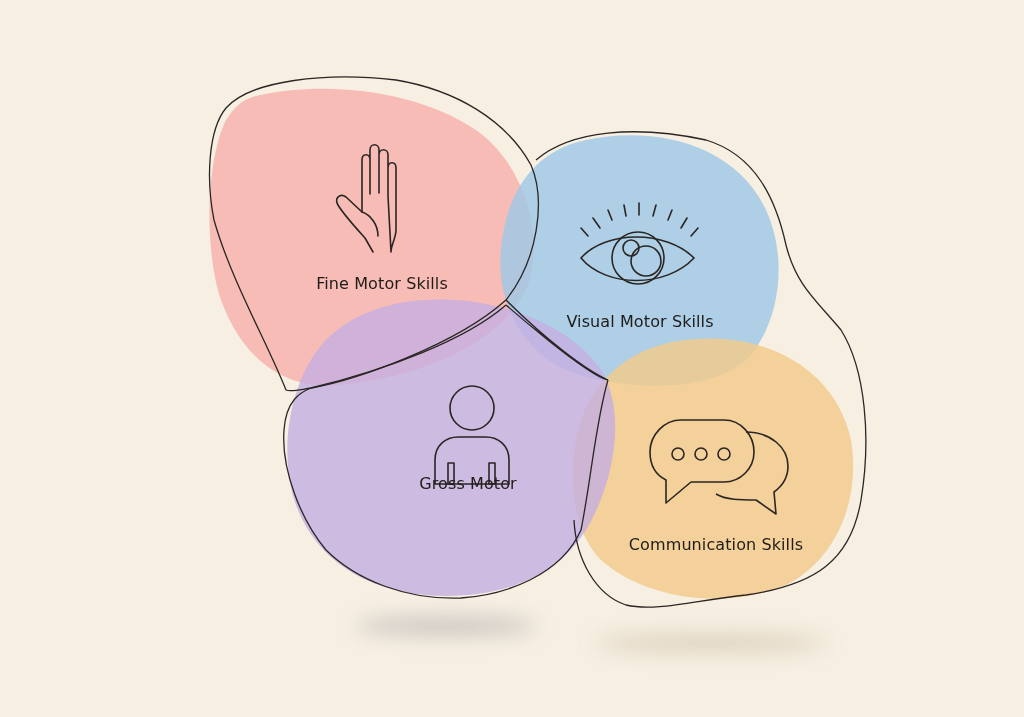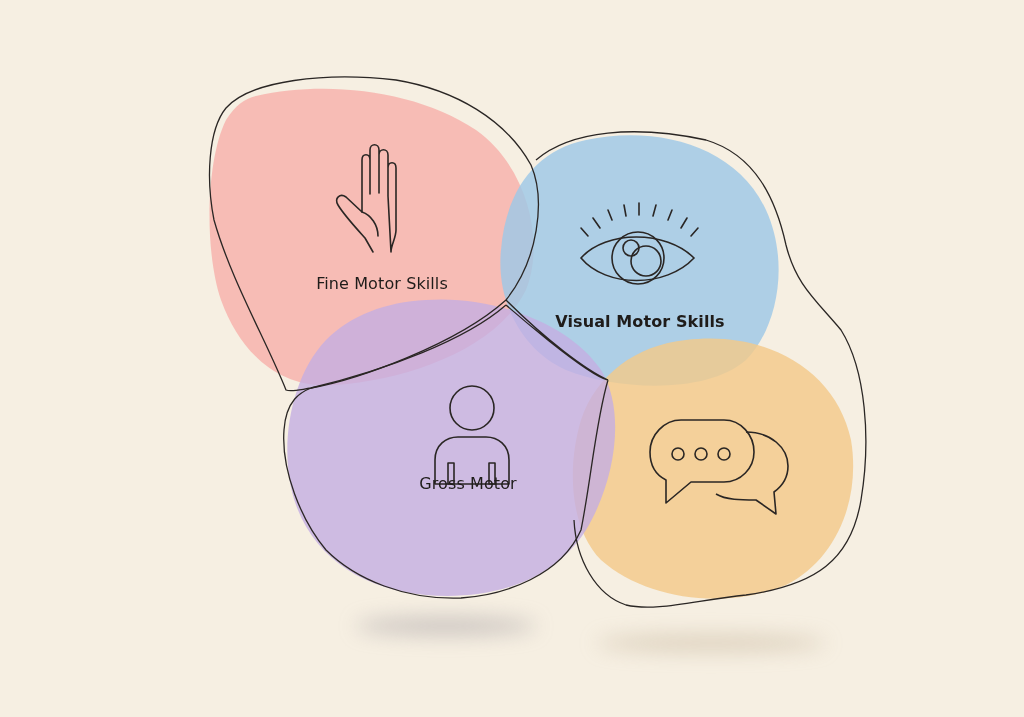--- a/index.html
+++ b/index.html
@@ -85,15 +85,16 @@
     <g fill="none" stroke="#2a2624" stroke-width="1.6" stroke-linejoin="round">
       <path d="M720,432 C745,432 762,448 762,466 C762,478 755,487 748,492 L750,514 L730,500 C715,500 700,500 690,494"></path>
       <path d="M665,420 L698,420 C715,420 728,435 728,452 C728,468 715,482 698,482 L665,482 L640,503 L640,480 C630,475 624,465 624,452 C624,435 638,420 655,420 Z"></path>
       <circle cx="652" cy="454" r="6"></circle>
       <circle cx="675" cy="454" r="6"></circle>
       <circle cx="698" cy="454" r="6"></circle>
     </g>
   </svg>
 
   <div class="label" style="left:356px; top:274px;">Fine Motor Skills</div>
-  <div class="label" style="left:614px; top:312px;font-weight:bold;">Visual Motor Skills</div>
+  <div class="label" style="left:614px; top:312px;">Visual Motor Skills</div>
   <div class="label" style="left:442px; top:474px;">Gross Motor</div>
+  <div class="label" style="left:690px; top:535px;">Communication Skills</div>
 </div>
 
 </body></html>

